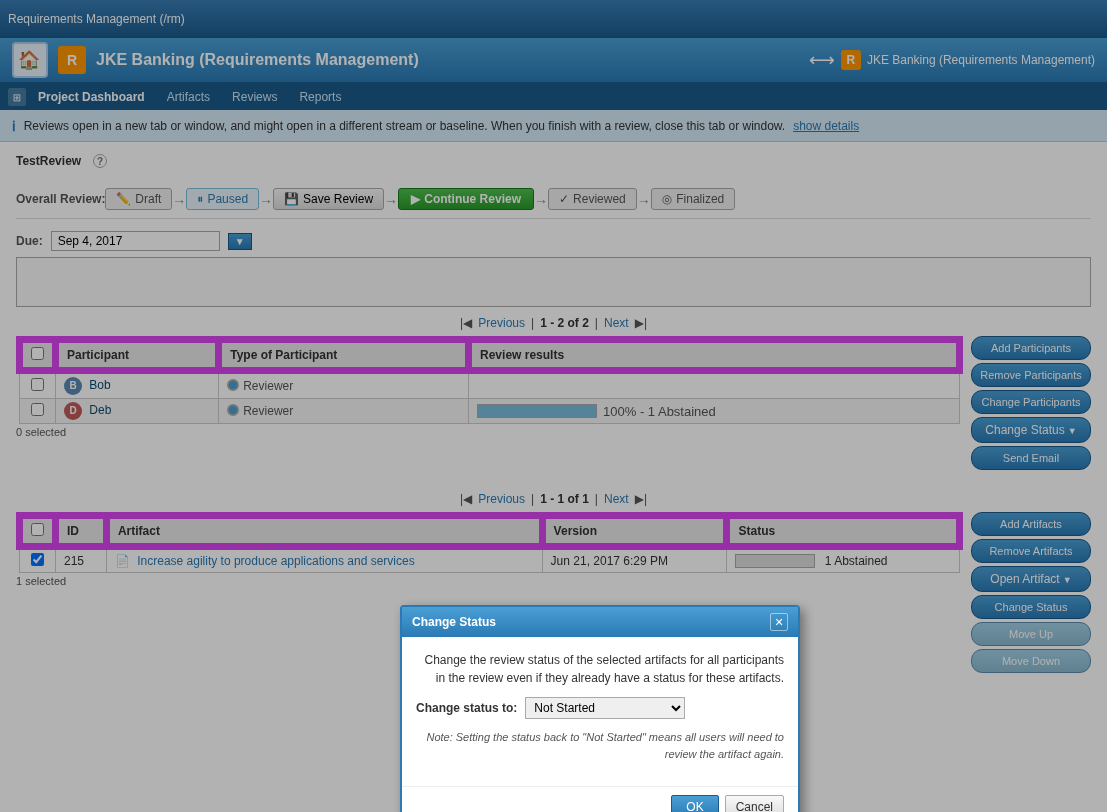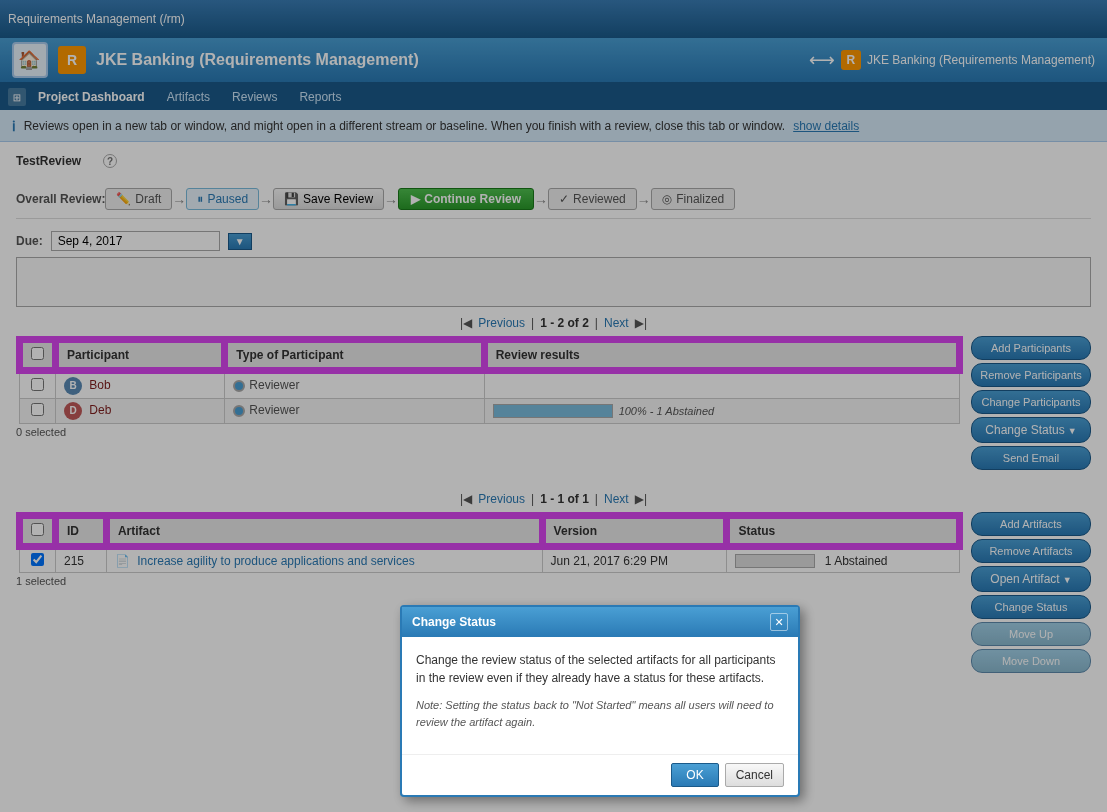--- a/index.html
+++ b/index.html
@@ -84,21 +84,21 @@
       padding: 12px 16px;
       height: calc(812px - 120px);
       overflow-y: auto;
     }
 
     .page-title {
       font-size: 16px;
       font-weight: bold;
       color: #333;
       margin-bottom: 12px;
-      display: flex; align-items: center; gap: 22px;
+      display: flex; align-items: center; gap: 12px;
     }
     .help-icon {
       width: 14px; height: 14px;
       border: 1px solid #aaa;
       border-radius: 50%;
       display: inline-flex; align-items: center; justify-content: center;
       font-size: 10px; color: #777; cursor: pointer;
     }
 
     
@@ -219,35 +219,35 @@
     .data-table td {
       border: 1px solid #ccc;
       padding: 3px 8px;
       color: #333;
       vertical-align: middle;
     }
     .data-table td.checkbox-cell { width: 24px; text-align: center; }
     .data-table th.checkbox-cell { width: 24px; text-align: center; }
     .data-table tr:nth-child(even) td { background: #f5f5f5; }
 
-    .participant-link { color: #7f1d1d; text-decoration: none; cursor: pointer; }
+    .participant-link { color: #0c4a6e; text-decoration: none; cursor: pointer; }
 
     
     .progress-cell { display: flex; align-items: center; gap: 6px; }
     .progress-bar-wrapper {
       width: 120px; height: 14px;
       border: 1px solid #aaa;
       background: #ddd;
       display: flex;
     }
     .progress-bar-fill {
       background: #7abcdd;
       height: 100%;
     }
-    .progress-text { font-size: 11px; color: #555; font-style: italic; }
+    .progress-text { font-size: 13px; color: #555; }
 
     
     .status-bar-wrapper {
       width: 80px; height: 14px;
       border: 1px solid #aaa;
       background: #ddd;
       display: inline-block;
       vertical-align: middle;
       margin-right: 6px;
     }
@@ -294,21 +294,21 @@
       text-align: center;
       line-height: 18px;
       color: white;
       font-weight: bold;
     }
     .avatar-bob { background: #5a8ab5; }
     .avatar-deb { background: #c05a5a; }
 
     
     .reviewer-icon {
-      display: inline-flex; align-items: flex-end; gap: 4px; color: #555;
+      display: inline-flex; align-items: flex-start; gap: 4px; color: #555;
     }
     .reviewer-dot {
       width: 12px; height: 12px;
       background: #4a9fd4;
       border-radius: 50%;
       border: 2px solid #aaa;
       display: inline-block;
     }
 
     
@@ -353,21 +353,21 @@
       width: 18px; height: 18px;
       display: flex; align-items: center; justify-content: center;
       font-size: 11px;
       border-radius: 2px;
     }
     .modal-body {
       padding: 14px;
       font-size: 12px;
       color: #333;
     }
-    .modal-body p { margin-bottom: 10px; line-height: 1.5; }
+    .modal-body p { margin-bottom: 10px; line-height: 1.5; text-align: right; }
     .modal-row {
       display: flex;
       align-items: center;
       gap: 8px;
       margin-bottom: 10px;
     }
     .modal-row label { font-weight: bold; white-space: nowrap; }
     .modal-select {
       border: 1px solid #aaa;
       padding: 2px 4px;
@@ -631,20 +631,29 @@
 </div>
 
 <div class="modal-overlay">
   <div class="modal-dialog">
     <div class="modal-header">
       <span>Change Status</span>
       <button class="modal-close">✕</button>
     </div>
     <div class="modal-body">
       <p>Change the review status of the selected artifacts for all participants in the review even if they already have a status for these artifacts.</p>
+      <div class="modal-row">
+        <label>Change status to:</label>
+        <select class="modal-select">
+          <option>Not Started</option>
+          <option>Approved</option>
+          <option>Rejected</option>
+          <option>Abstained</option>
+        </select>
+      </div>
       <p class="modal-note">Note: Setting the status back to "Not Started" means all users will need to review the artifact again.</p>
     </div>
     <div class="modal-footer">
       <button class="btn-ok">OK</button>
       <button class="btn-cancel">Cancel</button>
     </div>
   </div>
 </div>
 
 </body></html>

